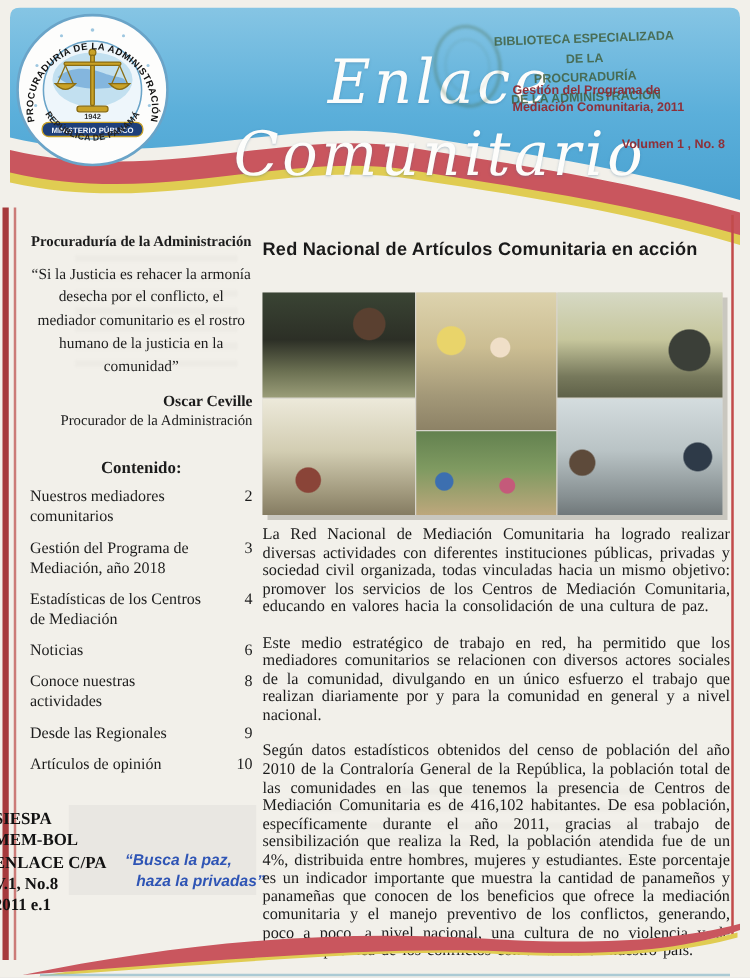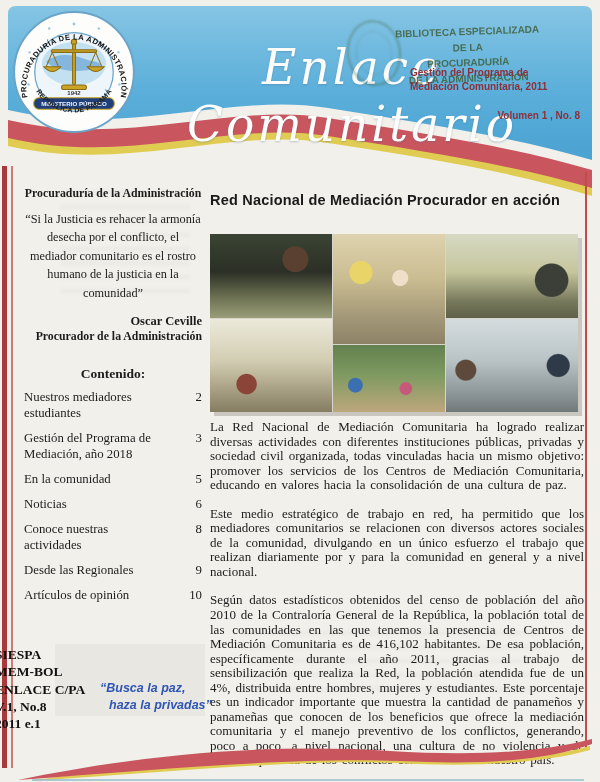--- a/index.html
+++ b/index.html
@@ -27,21 +27,21 @@
   #logo{position:absolute;left:12px;top:10px;}
   
   .left-rule-thick{position:absolute;left:2px;top:166px;width:5px;height:602px;background:#a63a3c;}
   .left-rule-thin{position:absolute;left:11px;top:166px;width:2px;height:602px;background:#cb7b78;}
   .right-rule{position:absolute;left:585px;top:172px;width:2px;height:576px;background:#c24b4b;}
   
   #sidebar{position:absolute;left:24px;top:186px;width:178px;color:#1c1c1c;}
   .org-title{font-weight:700;font-size:11.8px;text-align:center;white-space:nowrap;}
   .quote{margin-top:9px;text-align:center;font-size:12.3px;line-height:1.5;}
   .author{margin-top:12px;text-align:right;font-weight:700;font-size:12.5px;}
-  .author-title{text-align:right;font-weight:700;font-size:11.8px;white-space:nowrap;}
+  .author-title{text-align:right;font-weight:400;font-size:11.8px;white-space:nowrap;}
   .toc-title{margin-top:22px;text-align:center;font-weight:700;font-size:13.5px;}
   .toc{margin-top:8px;}
   .toc-row{display:flex;justify-content:space-between;margin-bottom:9px;font-size:12.8px;line-height:1.25;}
   .toc-label{width:140px;}
   .toc-page{width:22px;text-align:right;}
   
   .ghost{position:absolute;background:repeating-linear-gradient(180deg,#9a9a96 0 6px,transparent 6px 14px);
       opacity:.05;filter:blur(1px);pointer-events:none;}
   .paper-highlight{position:absolute;left:55px;top:644px;width:150px;height:72px;background:#e9e7e2;}
   
@@ -168,30 +168,30 @@
   <div class="paper-highlight"></div>
 
   <div id="sidebar">
     <div class="org-title">Procuraduría de la Administración</div>
     <div class="quote">“Si la Justicia es rehacer la armonía desecha por el conflicto,  el mediador comunitario es el rostro humano de la  justicia  en la comunidad”</div>
     <div class="author">Oscar Ceville</div>
     <div class="author-title">Procurador de la Administración</div>
     <div class="toc-title">Contenido:</div>
     <div class="toc">
       <div class="toc-row">
-        <span class="toc-label">Nuestros mediadores estudiantes</span>
+        <span class="toc-label">Nuestros mediadores comunitarios</span>
         <span class="toc-page">2</span>
       </div>
       <div class="toc-row">
         <span class="toc-label">Gestión del Programa de Mediación, año 2018</span>
         <span class="toc-page">3</span>
       </div>
       <div class="toc-row">
-        <span class="toc-label">En la comunidad</span>
-        <span class="toc-page">5</span>
+        <span class="toc-label">Estadísticas de los Centros de Mediación</span>
+        <span class="toc-page">4</span>
       </div>
       <div class="toc-row">
         <span class="toc-label">Noticias</span>
         <span class="toc-page">6</span>
       </div>
       <div class="toc-row">
         <span class="toc-label">Conoce nuestras actividades</span>
         <span class="toc-page">8</span>
       </div>
       <div class="toc-row">
@@ -211,21 +211,21 @@
     <div>ENLACE C/PA</div>
     <div>V.1, No.8</div>
     <div>2011  e.1</div>
   </div>
   <div class="slogan">
     <div class="l1">“Busca la  paz,</div>
     <div class="l2">haza la privadas”</div>
   </div>
 
   <div id="article">
-    <div class="article-title">Red Nacional de Mediación Procurador en acción</div>
+    <div class="article-title">Red Nacional de Artículos Comunitaria en acción</div>
     <div class="collage">
       <div class="photo p1" title="community gathering outdoors"></div>
       <div class="photo p2" title="mediators group portrait indoors"></div>
       <div class="photo p3" title="training session in classroom"></div>
       <div class="photo p4" title="community workshop with seated attendees"></div>
       <div class="photo p5" title="children group under trees"></div>
       <div class="photo p6" title="group outside mediation center"></div>
     </div>
     <div class="paragraphs">
       <p class="para">La Red Nacional de Mediación Comunitaria ha logrado realizar diversas actividades con diferentes instituciones públicas, privadas y sociedad civil organizada, todas vinculadas hacia un mismo objetivo: promover los servicios de los Centros de Mediación Comunitaria, educando en valores hacia la consolidación de una cultura de paz.</p>

